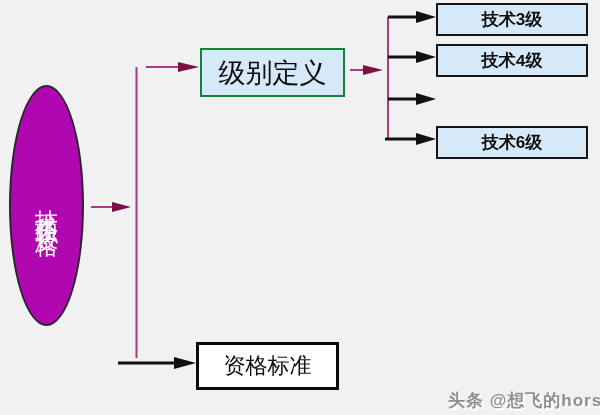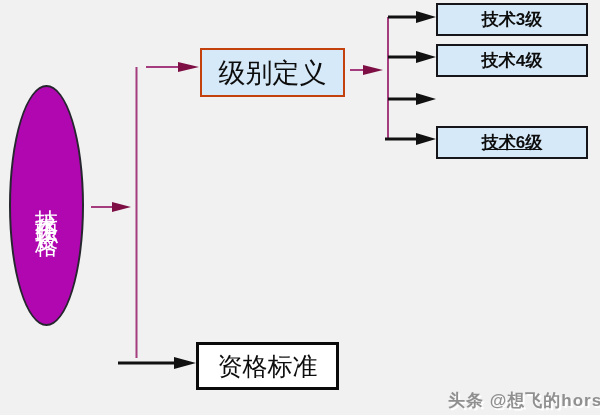--- a/index.html
+++ b/index.html
@@ -26,35 +26,35 @@
     white-space:nowrap;
   }
 
   .node-box{
     position:absolute;box-sizing:border-box;
     display:flex;align-items:center;justify-content:center;
     color:#0d0d0d;
   }
   .level-def-box{
     left:200px;top:48px;width:145px;height:49px;
-    background:#d6e9f8;border:2px solid #c2410c;font-size:27px;
+    background:#d6e9f8;border:2px solid #15803d;font-size:27px;
   }
   .qual-std-box{
     left:196px;top:342px;width:143px;height:48px;
-    background:#ffffff;border:3px solid #0a0a0a;font-size:25px;
+    background:#ffffff;border:3px solid #0a0a0a;font-size:22px;
   }
   .level-box{
     left:436px;width:152px;height:33px;
     background:#d6e9f8;border:2px solid #15151a;
     font-size:17px;font-weight:700;
   }
   .lv1{top:3px;}
   .lv2{top:44px;font-family:Liberation Mono, monospace;}
   .lv3{top:85px;}
-  .lv4{top:126px;text-decoration:underline;}
+  .lv4{top:126px;}
 
   .watermark{
     position:absolute;left:448px;top:389px;
     font-size:17px;font-weight:700;color:#909090;
     text-shadow:2px 2px 0 #ffffff;
     white-space:nowrap;letter-spacing:1px;
   }
 </style>
 </head>
 <body>

